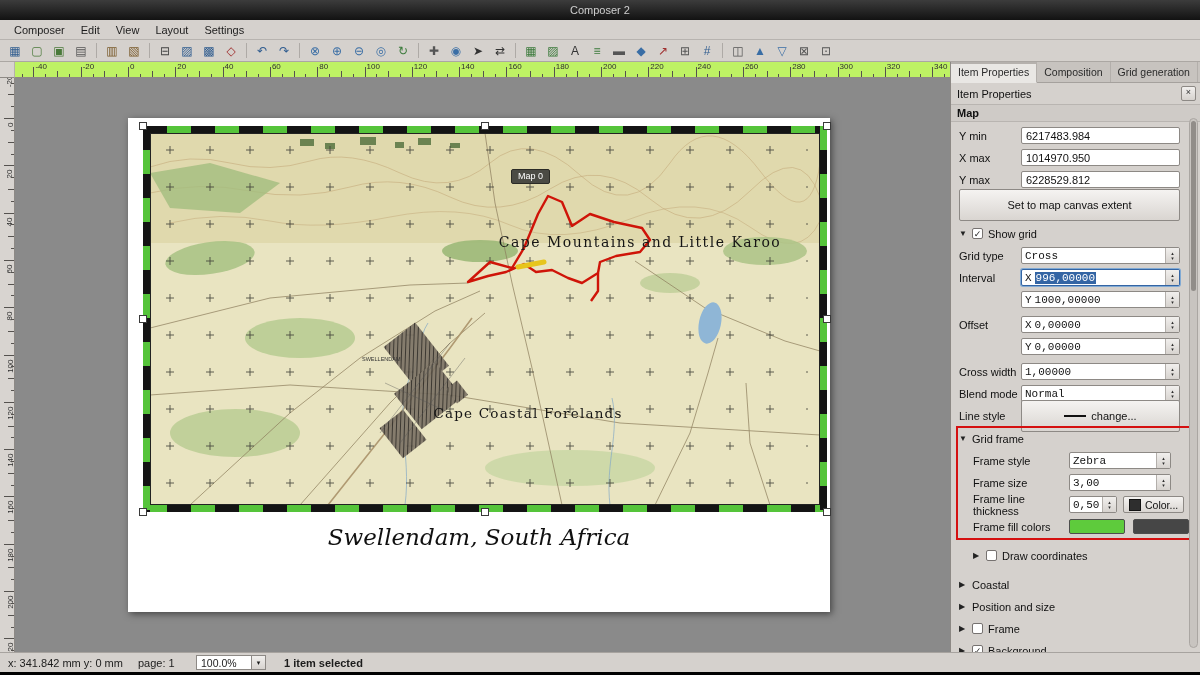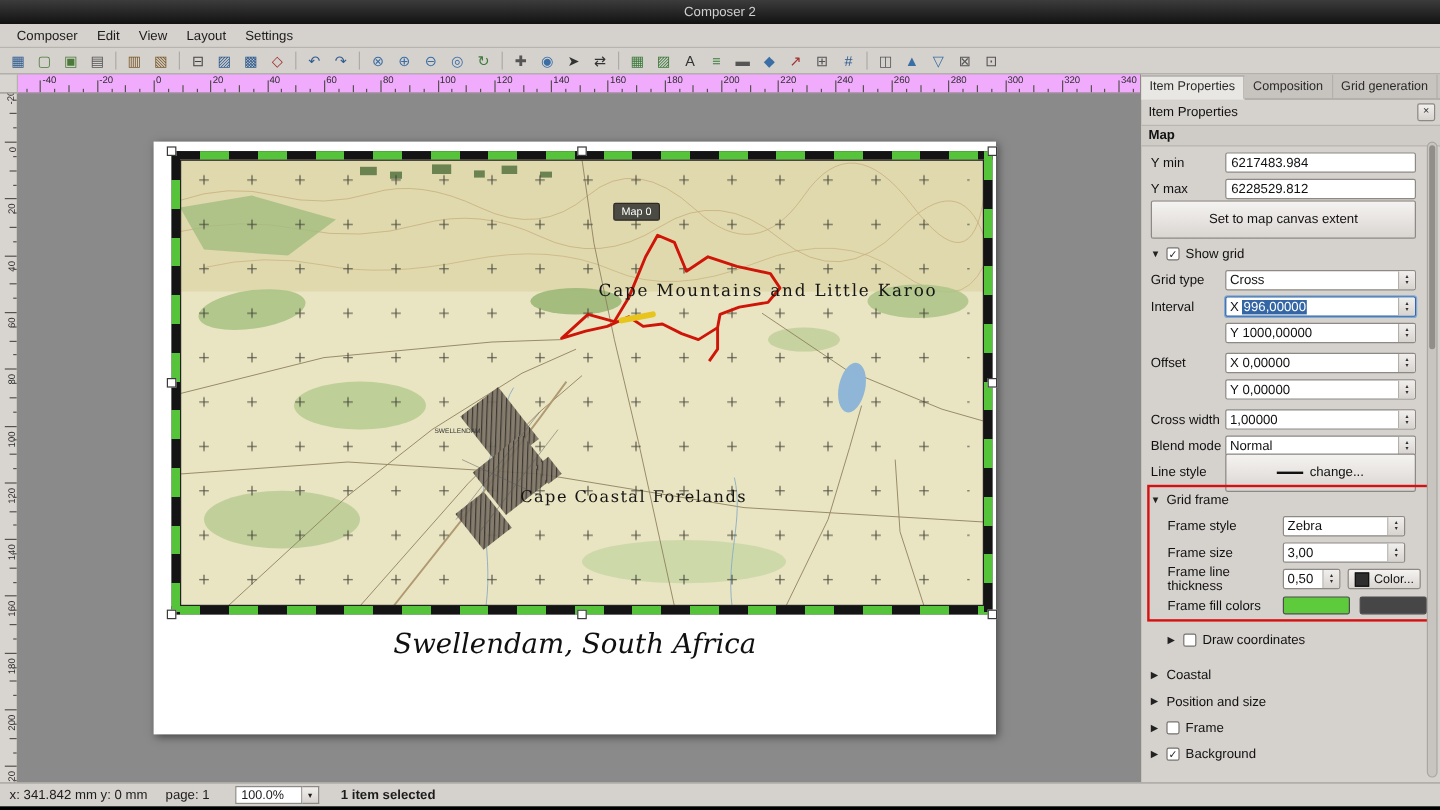--- a/index.html
+++ b/index.html
@@ -12,21 +12,21 @@
            border-bottom:1px solid #b7b3af;display:flex;align-items:center;padding-left:6px;box-sizing:border-box;}
   .menu-item{font-size:11px;color:#1c1c1c;padding:2px 8px;border-radius:2px;}
   .toolbar{position:absolute;left:0;top:40px;right:0;height:22px;background:#d5d1cd;
            border-bottom:1px solid #aba7a3;display:flex;align-items:center;padding-left:4px;box-sizing:border-box;}
   .ticon{width:20px;height:18px;display:inline-flex;align-items:center;justify-content:center;
          font-size:12px;margin:0 1px;border-radius:2px;}
   .tsep{width:1px;height:15px;background:#aeaaa6;margin:0 4px;display:inline-block;}
   
   .corner{position:absolute;left:0;top:62px;width:15px;height:16px;background:#d8d4d0;
           border-bottom:1px solid #8d8985;border-right:1px solid #b5b1ad;box-sizing:border-box;}
-  .hruler{position:absolute;left:15px;top:62px;width:935px;height:16px;background:#f0abfc;
+  .hruler{position:absolute;left:15px;top:62px;width:935px;height:16px;background:#bef264;
           border-bottom:1px solid #8d8985;overflow:hidden;box-sizing:border-box;}
   .vruler{position:absolute;left:0;top:78px;width:15px;height:574px;background:#d8d4d0;
           border-right:1px solid #8d8985;overflow:hidden;box-sizing:border-box;}
   #hruler .rt{position:absolute;bottom:0;width:1px;height:3px;background:#55524f;}
   #hruler .rt.mid{height:6px;} #hruler .rt.maj{height:10px;}
   #hruler .rl{position:absolute;bottom:6px;font-size:8px;color:#2e2e2e;transform:translateX(2px);}
   #vruler .rt{position:absolute;right:0;height:1px;width:3px;background:#55524f;}
   #vruler .rt.mid{width:6px;} #vruler .rt.maj{width:10px;}
   #vruler .rl{position:absolute;right:4px;font-size:8px;color:#2e2e2e;white-space:nowrap;
               transform:rotate(-90deg);transform-origin:right center;}
@@ -60,21 +60,21 @@
   .psection{font-size:11px;font-weight:bold;color:#111;background:#cfcbc7;border-top:1px solid #b9b5b1;
             border-bottom:1px solid #b9b5b1;padding:2px 6px;}
   .prow{display:flex;align-items:center;margin:5px 20px 0 8px;height:17px;font-size:11px;color:#111;}
   .plabel{flex:none;width:62px;}
   .plabel.wide{width:96px;}
   .tfield{flex:1;height:15px;background:#fff;border:1px solid #8d8985;border-radius:2px;display:flex;
           align-items:center;padding:0 4px;font-size:11px;color:#111;overflow:hidden;white-space:nowrap;}
   .spin{flex:1;height:15px;background:#fff;border:1px solid #8d8985;border-radius:2px;display:flex;
         align-items:stretch;overflow:hidden;}
   .spin.focus{border:1px solid var(--selblue,#3465a4);box-shadow:0 0 0 1px rgba(74,144,217,.6);}
-  .spin .val{flex:1;display:flex;align-items:center;padding:0 3px;font-size:11px;white-space:nowrap;overflow:hidden;}
+  .spin .val{flex:1;display:flex;align-items:center;padding:0 3px;font-size:11px;white-space:nowrap;overflow:hidden;font-family:Liberation Mono, monospace;}
   .spin .prefix{margin-right:3px;color:#111;}
   .spin .seltext{background:var(--selblue,#3465a4);color:#fff;padding:0 1px;}
   .spin .btns{flex:none;width:13px;border-left:1px solid #b3afab;background:linear-gradient(#f1efed,#d7d3cf);
               display:flex;flex-direction:column;align-items:center;justify-content:center;font-size:5px;
               line-height:5px;color:#2e2e2e;}
   .btn{height:32px;background:linear-gradient(#f5f3f1,#d9d5d1);border:1px solid #8d8985;border-radius:2px;
        font-size:11px;color:#111;display:flex;align-items:center;justify-content:center;padding:0 6px;box-sizing:border-box;}
   .btn.full{flex:1;}
   .check{flex:none;width:11px;height:11px;background:#fff;border:1px solid #767270;border-radius:2px;
          font-size:9px;line-height:10px;text-align:center;color:#1a1a1a;margin-right:5px;box-sizing:border-box;}
@@ -438,20 +438,24 @@
       <span>Item Properties</span>
       <span class="pclose">×</span>
     </div>
     <div class="psection">Map</div>
 
     <div class="prow">
       <span class="plabel">Y min</span>
       <span class="tfield">6217483.984</span>
     </div>
     <div class="prow">
+      <span class="plabel">X max</span>
+      <span class="tfield">1014970.950</span>
+    </div>
+    <div class="prow">
       <span class="plabel">Y max</span>
       <span class="tfield">6228529.812</span>
     </div>
     <div class="prow" style="margin-top:8px;">
       <span class="btn full">Set to map canvas extent</span>
     </div>
 
     <div class="prow" style="margin-top:12px;">
       <span class="exp">▼</span>
       <span class="check">✓</span>

